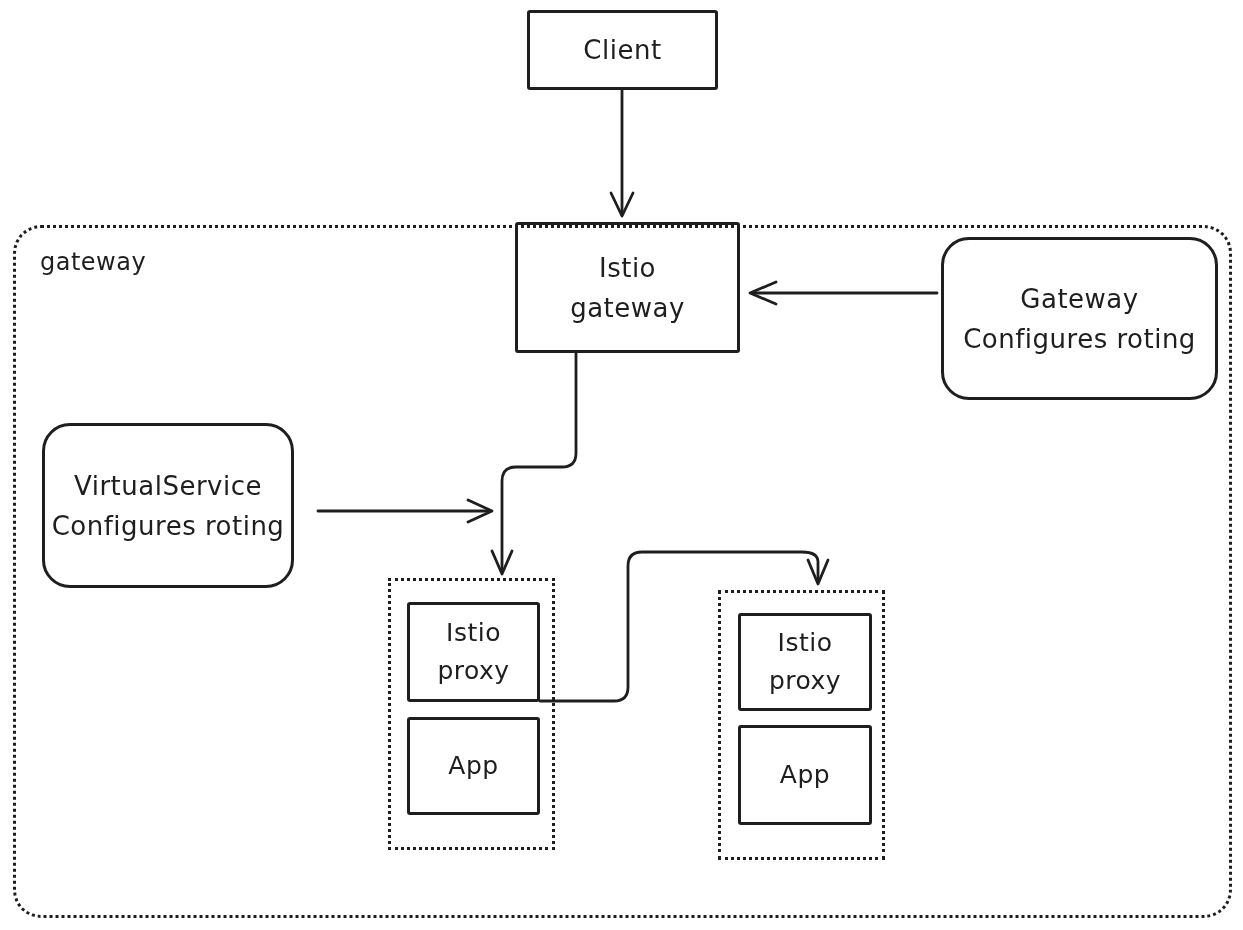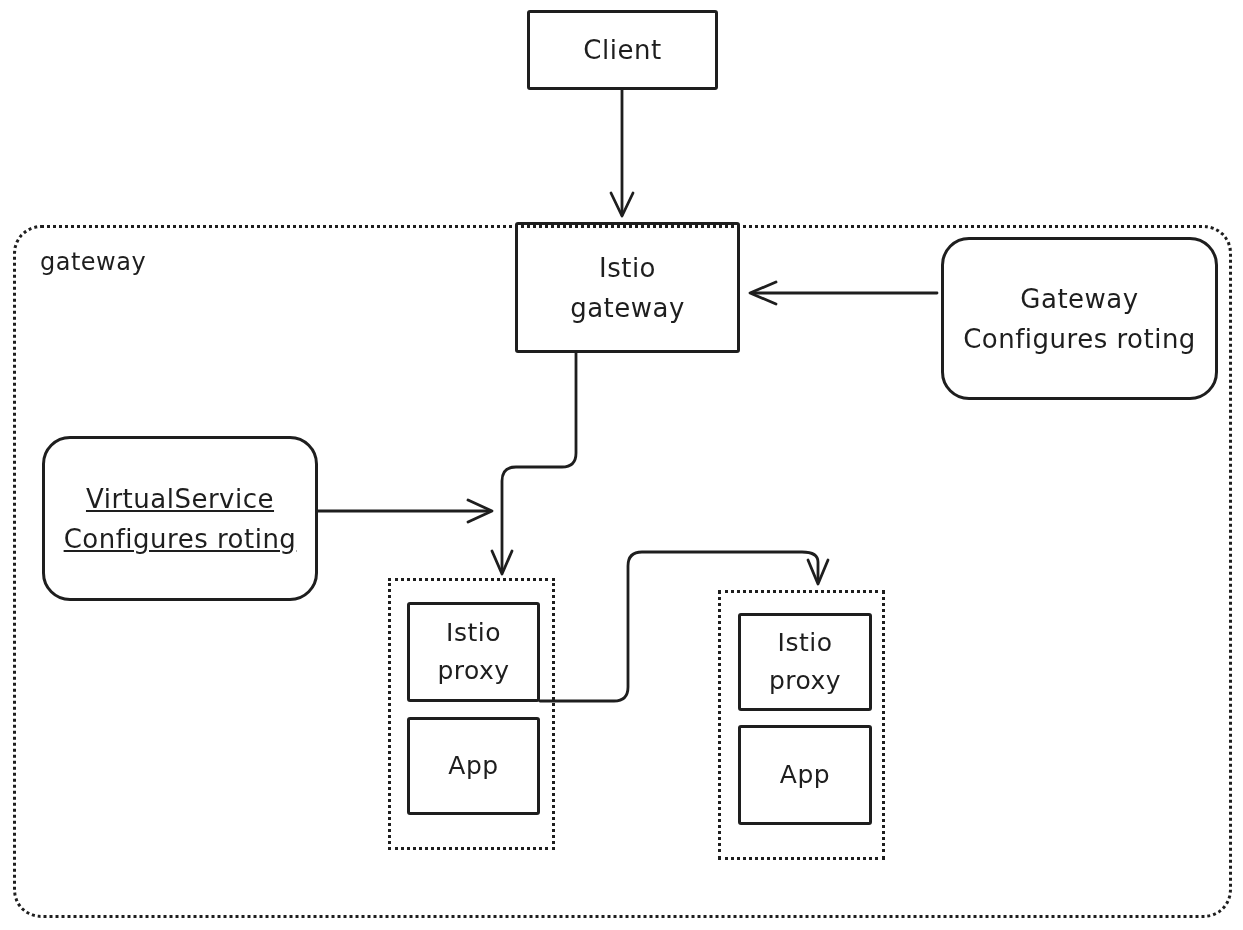--- a/index.html
+++ b/index.html
@@ -113,21 +113,21 @@
   <div class="box" style="left:515px; top:222px; width:225px; height:131px;">
     <div class="node-label">Istio</div>
     <div class="node-label">gateway</div>
   </div>
 
   <div class="box rounded" style="left:941px; top:237px; width:277px; height:163px;">
     <div class="node-label">Gateway</div>
     <div class="node-label">Configures roting</div>
   </div>
 
-  <div class="box rounded" style="left:42px; top:436px; width:276px; height:165px;text-decoration:underline;">
+  <div class="box rounded" style="left:42px; top:423px; width:252px; height:165px;">
     <div class="node-label">VirtualService</div>
     <div class="node-label">Configures roting</div>
   </div>
 
   <div class="dotted-box" style="left:388px; top:578px; width:167px; height:272px;"></div>
   <div class="box" style="left:407px; top:602px; width:133px; height:100px;">
     <div class="small-label">Istio</div>
     <div class="small-label">proxy</div>
   </div>
   <div class="box" style="left:407px; top:717px; width:133px; height:98px;">

